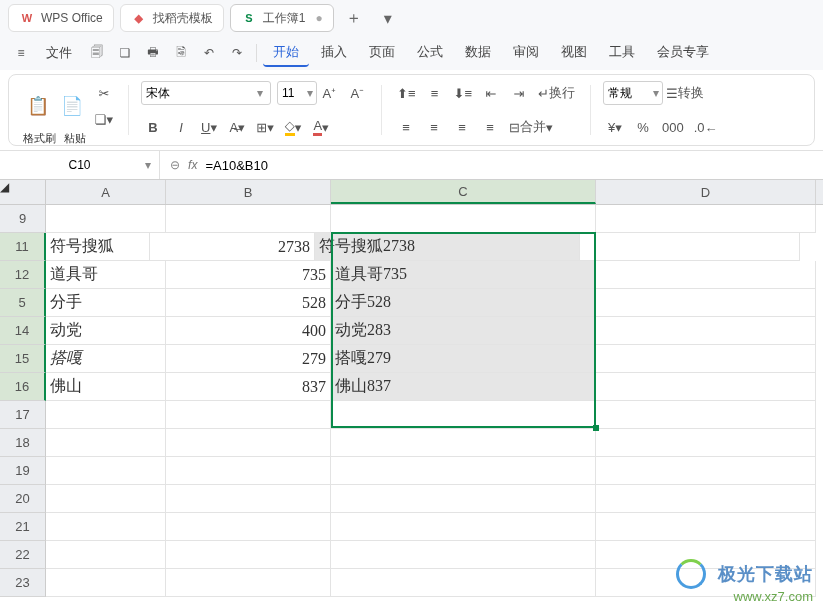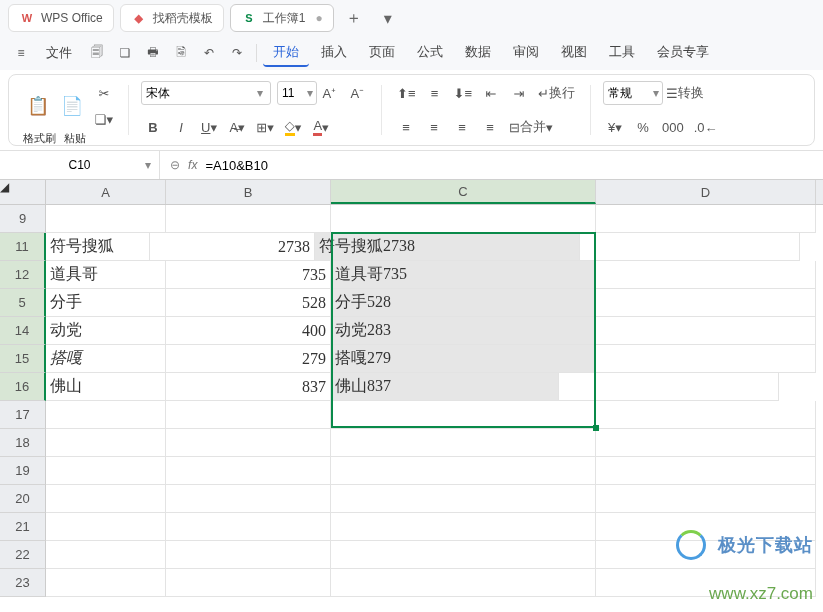--- a/index.html
+++ b/index.html
@@ -59,21 +59,21 @@
 .cell.sel-fill { background: #e6e6e6; }
 
 .sel-border { position: absolute; border: 2px solid #0a8a4a; pointer-events: none; }
 .sel-handle { position: absolute; width: 6px; height: 6px; background: #0a8a4a; pointer-events: none; }
 
 
 .wm { position: absolute; right: 10px; bottom: 8px; text-align: right; }
 .wm-logo { display: flex; align-items: center; gap: 12px; }
 .wm-circle { width: 30px; height: 30px; border-radius: 50%; border: 3px solid #4a9de0; border-top-color: #7fd04c; display: inline-block; }
 .wm-text { font-size: 18px; font-weight: bold; color: #5a8fc7; letter-spacing: 1px; }
-.wm-url { color: #6aa84f; font-size: 17px; margin-top: 24px; }
+.wm-url { color: #6aa84f; font-size: 13px; }
 </style>
 </head>
 <body>
 
 <div class="title-bar">
   <div class="tab">
     <span class="tab-icon wps">W</span>
     <span>WPS Office</span>
   </div>
   <div class="tab">
@@ -254,21 +254,21 @@
         <div class="row-h sel">15</div>
         <div class="cell" style="width: 120px; font-style: italic;">搭嘎</div>
         <div class="cell rt" style="width: 165px;">279</div>
         <div class="cell sel-fill" style="width: 265px;">搭嘎279</div>
         <div class="cell" style="width: 220px;"></div>
       </div>
       <div class="row">
         <div class="row-h sel">16</div>
         <div class="cell" style="width: 120px;">佛山</div>
         <div class="cell rt" style="width: 165px;">837</div>
-        <div class="cell sel-fill" style="width: 228px;">佛山837</div>
+        <div class="cell sel-fill" style="width: 265px;">佛山837</div>
         <div class="cell" style="width: 220px;"></div>
       </div>
       <div class="row">
         <div class="row-h">17</div>
         <div class="cell" style="width: 120px;"></div>
         <div class="cell rt" style="width: 165px;"></div>
         <div class="cell" style="width: 265px;"></div>
         <div class="cell" style="width: 220px;"></div>
       </div>
       <div class="row">

